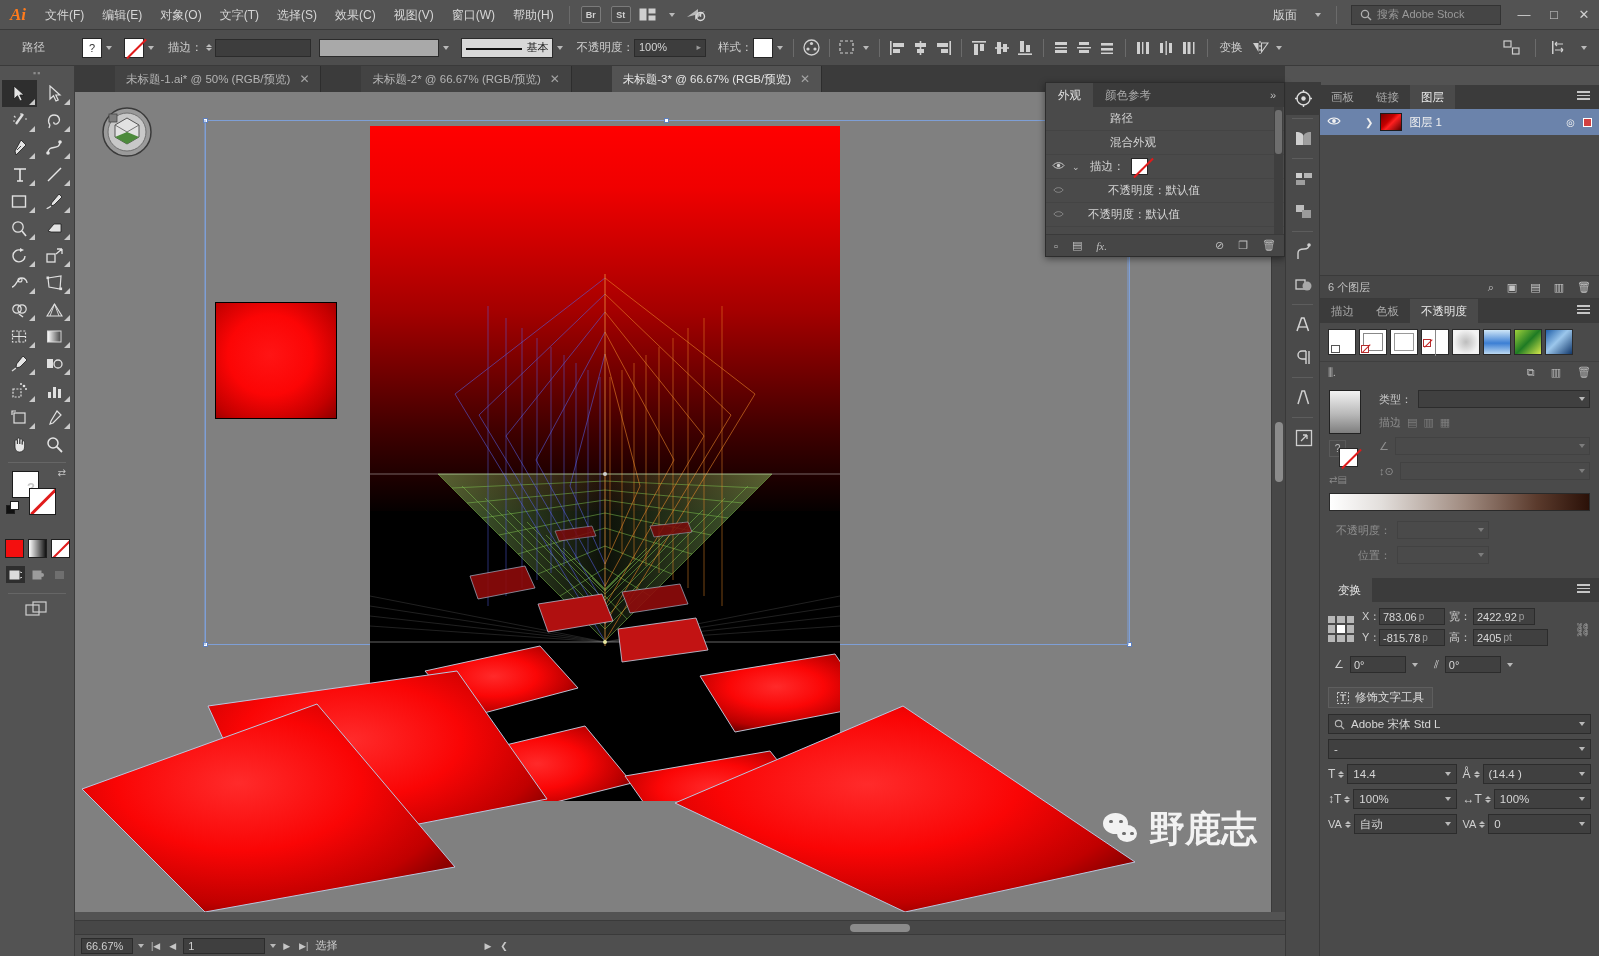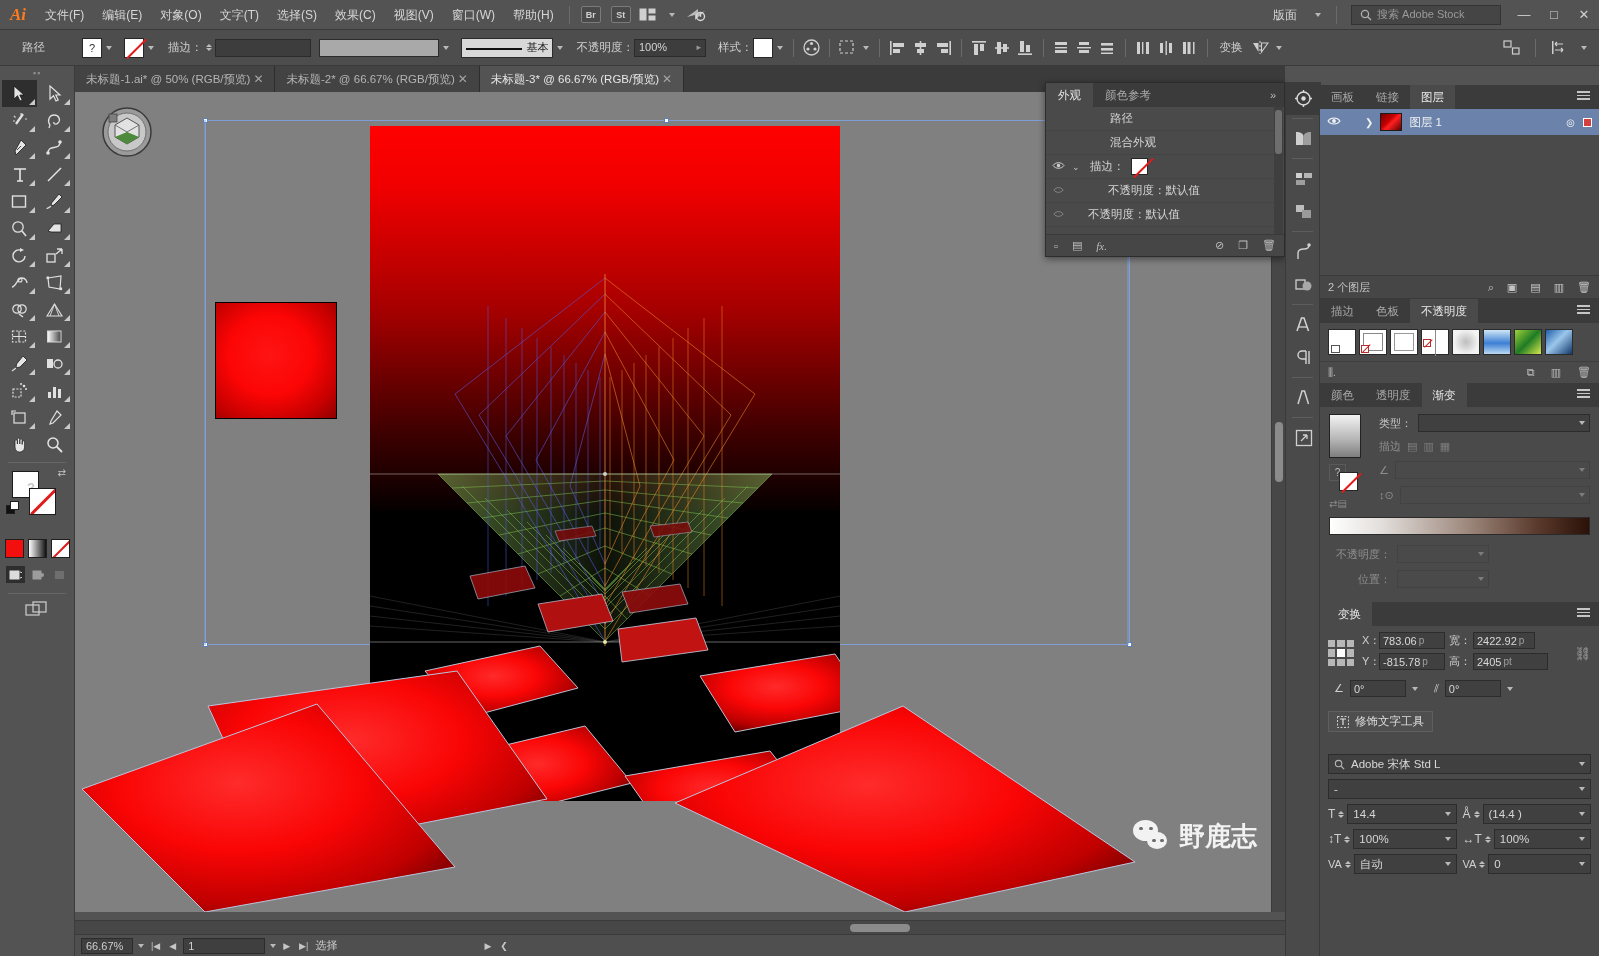--- a/index.html
+++ b/index.html
@@ -74,23 +74,23 @@
   .brush-box span{ font-size:11px;color:#222; z-index:2; }
   .align-ico{ width:21px;height:20px;display:flex;align-items:center;justify-content:center;margin:0 1px; }
   .align-ico svg{ display:block; }
 
   
   #tabbar{
     position:absolute;left:75px;top:66px;width:1210px;height:26px;
     background:#3b3b3b; display:flex; align-items:flex-end;
   }
   .doctab{
-    height:26px; display:flex;align-items:center; gap:3px;
+    height:26px; display:flex;align-items:center; gap:9px;
     padding:0 11px; font-size:11.5px; color:#b4b4b4;
-    background:#434343; border-right:1px solid #2d2d2d;
+    background:#434343; border-right:1px solid #2d2d2d;margin-left:40px;
   }
   .doctab.active{ background:#535353; color:#e6e6e6; }
   .doctab .x{ font-size:12px; color:#a5a5a5; }
 
   
   #toolbar{
     position:absolute;left:0;top:66px;width:75px;height:890px;
     background:#535353; border-right:1px solid #3c3c3c;
   }
   #tb-grip{ height:14px; display:flex;align-items:center;justify-content:center;color:#8d8d8d;font-size:9px;letter-spacing:1px;}
@@ -163,21 +163,21 @@
 
   #wm{
     position:absolute; right:28px; bottom:58px;
     display:flex;align-items:center;gap:6px; opacity:.9; pointer-events:none;
   }
   #wm .chat{ position:relative;width:40px;height:34px; }
   #wm .chat b{ position:absolute;background:#fff;border-radius:50%;display:block; }
   #wm .b1{ width:25px;height:21px;left:0;top:0; }
   #wm .b2{ width:20px;height:17px;left:14px;top:12px; }
   #wm .dot{ position:absolute;width:3.5px;height:3.5px;background:#6b6b6b;border-radius:50%; }
-  #wm .t{ font-size:26px;font-weight:bold;color:#fff; font-family:"DejaVu Sans",sans-serif; }
+  #wm .t{ font-size:36px;font-weight:bold;color:#fff; font-family:"DejaVu Sans",sans-serif; }
 
   
   #appearance{
     position:absolute;left:1045px;top:82px;width:240px;height:175px;
     background:#4a4a4a;border:1px solid #2d2d2d;
     box-shadow:0 2px 7px rgba(0,0,0,.45);
   }
   #ap-tabs{ height:24px;background:#3b3b3b;display:flex;align-items:center; }
   .ap-tab{ height:24px;line-height:24px;padding:0 12px;font-size:11.5px;color:#a8a8a8; }
   .ap-tab.active{ background:#4a4a4a;color:#e3e3e3; }
@@ -1115,21 +1115,21 @@
       <span class="btn" style="color:#eee;font-size:10px">❯</span>
       <span id="layer-thumb"></span>
       <span>图层 1</span>
       <span style="margin-left:auto;display:flex;gap:8px;align-items:center">
         <span class="btn" style="font-size:10px">◎</span>
         <span class="btn" style="width:9px;height:9px;background:#d24040;border:1px solid #fff;display:inline-block"></span>
       </span>
     </div>
     <div style="height:140px;background:#4a4a4a"></div>
     <div id="layer-foot">
-      <span>2 个图层</span>
+      <span>6 个图层</span>
       <span style="margin-left:auto;display:flex;gap:13px">
         <span class="btn">⌕</span>
         <span class="btn">▣</span>
         <span class="btn">▤</span>
         <span class="btn">▥</span>
         <span class="btn">🗑</span>
       </span>
     </div>
 
     <div class="pnl-tabs">
@@ -1162,26 +1162,20 @@
     </div>
     <div class="style-foot">
       <span class="btn" style="font-family:'Liberation Serif',serif">⫼.</span>
       <span style="margin-left:auto;display:flex;gap:16px">
         <span class="btn">⧉</span>
         <span class="btn">▥</span>
         <span class="btn">🗑</span>
       </span>
     </div>
 
-    <div class="pnl-tabs">
-      <div class="pnl-tab btn">颜色</div>
-      <div class="pnl-tab btn">透明度</div>
-      <div class="pnl-tab active btn">渐变</div>
-      <div class="pnl-menu btn"><span class="hamb"><i></i><i></i><i></i></span></div>
-    </div>
     <div class="grad-body">
       <div style="display:flex;gap:8px">
         <div style="width:42px">
           <div id="grad-preview" class="btn"></div>
           <div style="position:relative;margin-top:6px;height:30px">
             <span style="position:absolute;left:0;top:0;width:17px;height:17px;border:1px solid #5a5a5a;color:#b9b9b9;font-size:10px;text-align:center;line-height:16px" class="btn">?</span>
             <span class="swatch-box nofill btn" style="position:absolute;left:10px;top:8px;width:19px;height:19px"></span>
           </div>
           <div style="margin-top:4px;color:#8a8a8a;font-size:10px">⇄▤</div>
         </div>
@@ -1290,21 +1284,21 @@
     </div>
 
     <div class="char-body">
       <div class="cbtn btn">
         <svg width="12" height="12" viewBox="0 0 12 12">
             <rect x="0.5" y="0.5" width="11" height="11" fill="none" stroke="#cfcfcf" stroke-width="1" stroke-dasharray="2,1.5"></rect>
             <path d="M3 3 L9 3 M6 3 L6 9" stroke="#e2e2e2" stroke-width="1.2"></path>
           </svg>
         <span>修饰文字工具</span>
       </div>
-      <div class="cinp btn" style="margin-top:22px">
+      <div class="cinp btn" style="margin-top:6px">
         <svg width="11" height="11" viewBox="0 0 12 12">
             <circle cx="5" cy="5" r="3.5" fill="none" stroke="#b5b5b5" stroke-width="1.2"></circle>
             <line x1="7.6" y1="7.6" x2="11" y2="11" stroke="#b5b5b5" stroke-width="1.3"></line>
           </svg>
         <span style="flex:1">Adobe 宋体 Std L</span>
         <span class="sel-arrow"></span>
       </div>
       <div class="cinp btn" style="margin-top:5px">
         <span style="flex:1">-</span>
         <span class="sel-arrow"></span>

